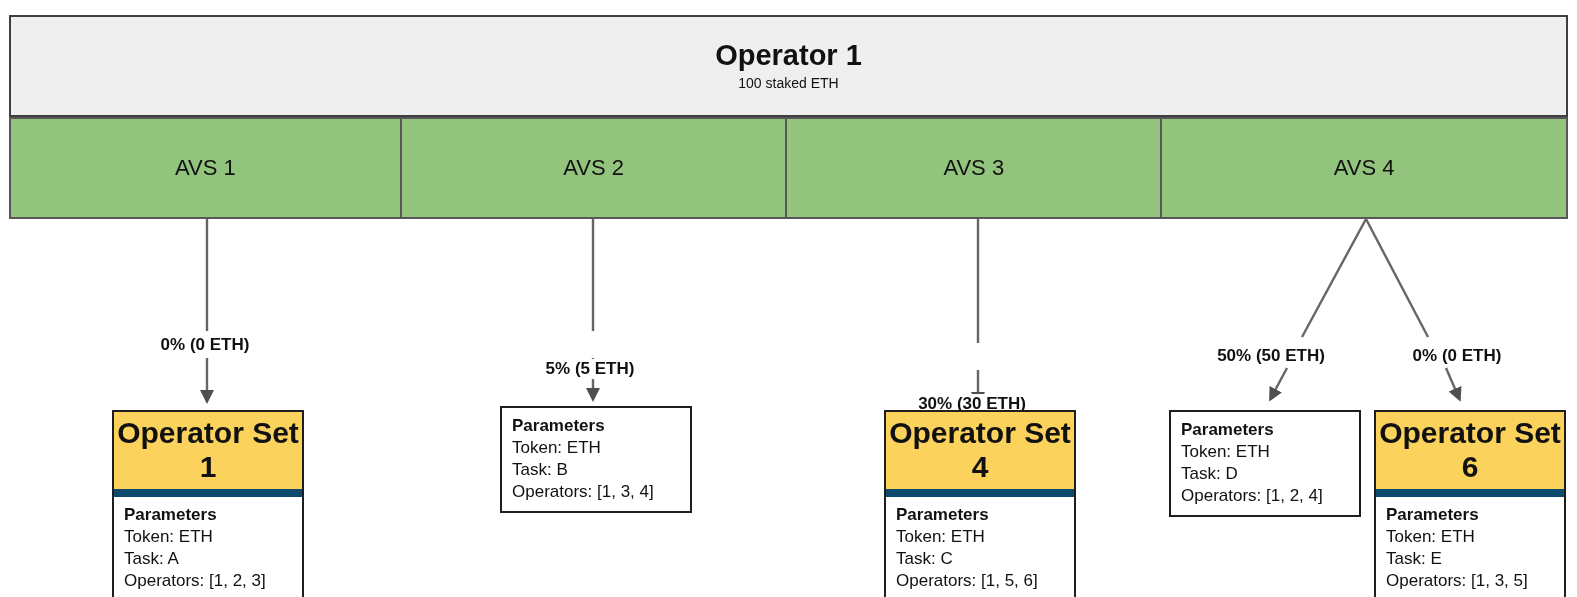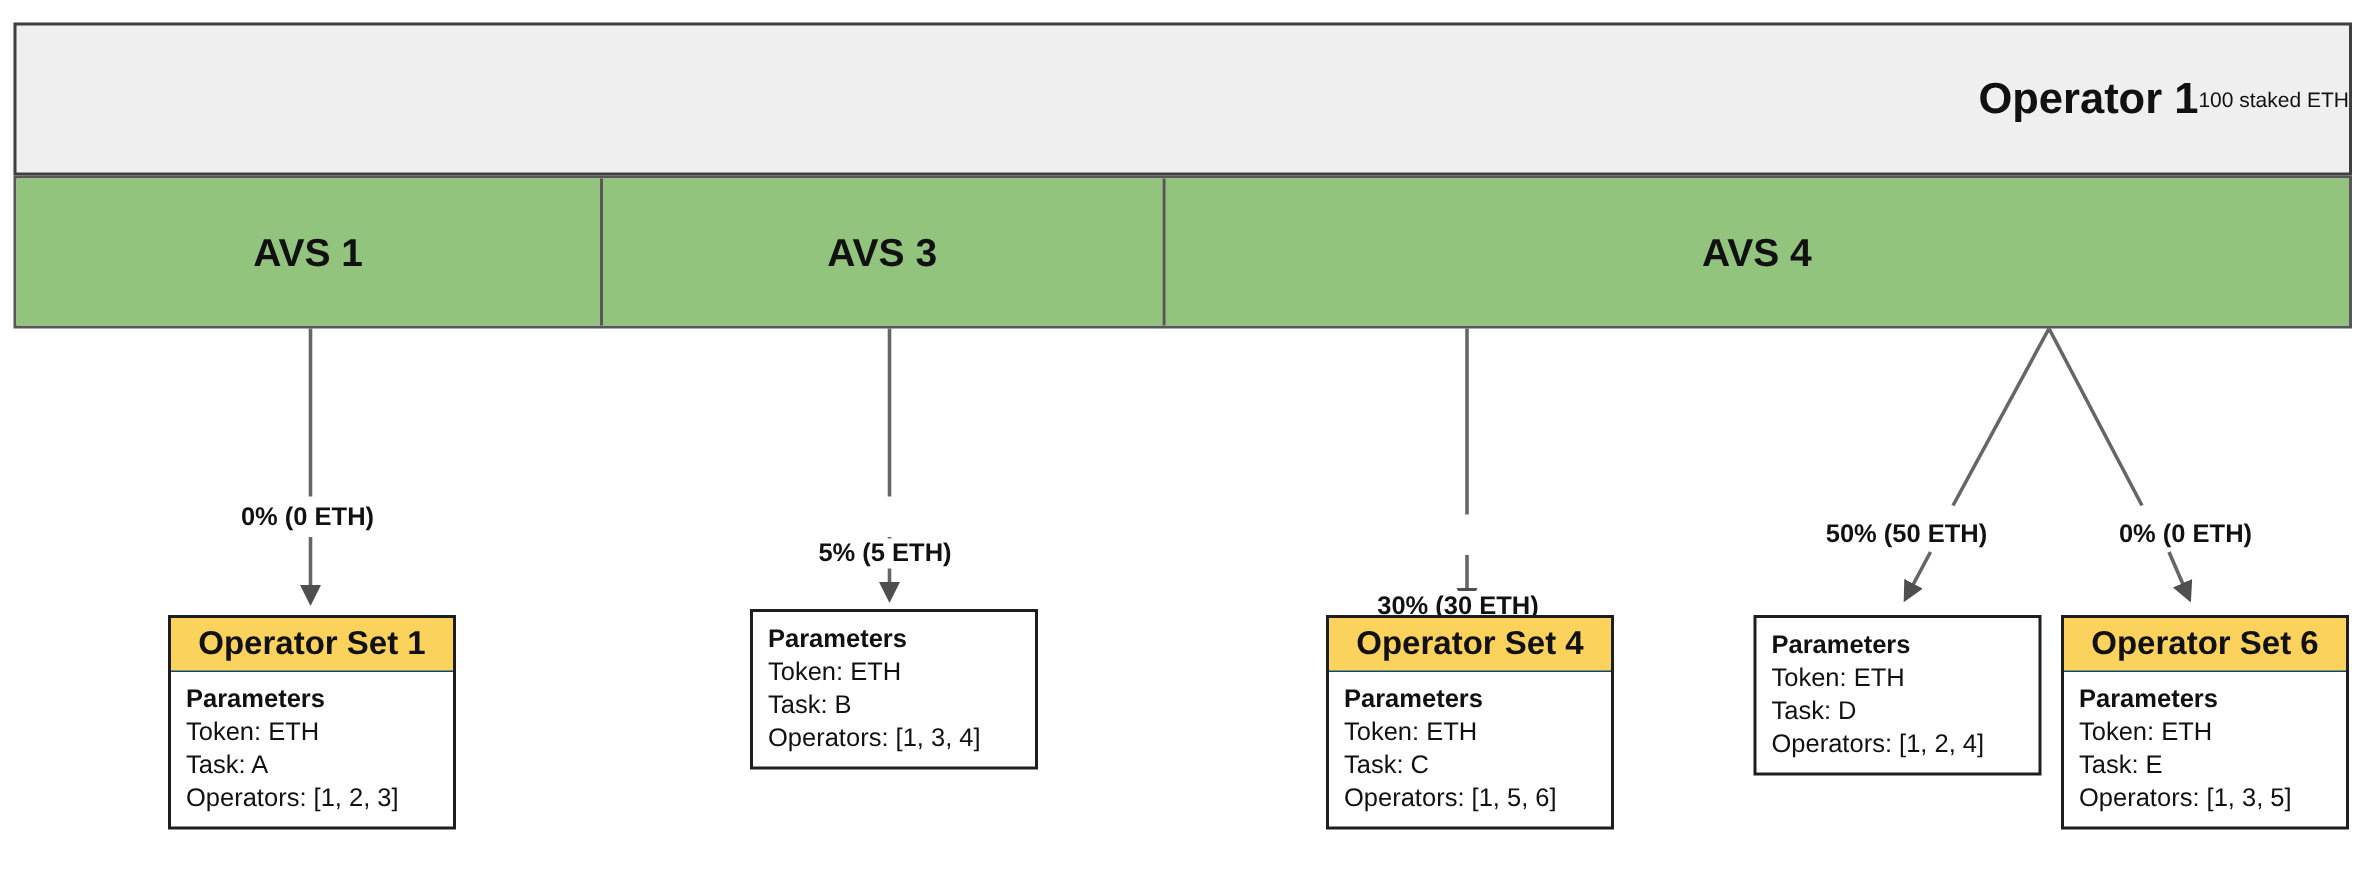--- a/index.html
+++ b/index.html
@@ -15,23 +15,23 @@
 
   
   .operator-box {
     position: absolute;
     left: 9px; top: 15px;
     width: 1559px; height: 102px;
     box-sizing: border-box;
     background: var(--operator-fill, #efefef);
     border: 2px solid #3f3f3f;
     display: flex;
-    flex-direction: row;
+    flex-direction: column;
     align-items: center;
-    justify-content: flex-end;
+    justify-content: center;
   }
   .operator-title { font-size: 29px; font-weight: 700; line-height: 34px; }
   .operator-subtitle { font-size: 14px; line-height: 22px; }
 
   
   .avs-row {
     position: absolute;
     left: 9px; top: 117px;
     width: 1559px; height: 102px;
     box-sizing: border-box;
@@ -39,21 +39,21 @@
     display: flex;
   }
   .avs-cell {
     background: var(--avs-fill, #93c47d);
     display: flex;
     align-items: center;
     justify-content: center;
     box-sizing: border-box;
   }
   .avs-cell + .avs-cell { border-left: 2px solid #575757; }
-  .avs-label { font-size: 26px; font-weight: 700; }
+  .avs-label { font-size: 22px; font-weight: 400; }
 
   
   .connectors {
     position: absolute;
     left: 0; top: 0;
     width: 1577px; height: 597px;
     pointer-events: none;
   }
   .connector { stroke: var(--line, #666666); stroke-width: 2.4; fill: none; }
 
@@ -71,23 +71,23 @@
   
   .opset {
     position: absolute;
     width: 192px;
     box-sizing: border-box;
     background: #ffffff;
     border: 2px solid #1e1e1e;
   }
   .opset-header {
     background: var(--set-header-fill, #fbd25c);
-    border-bottom: 1px solid #0c4a6e;
+    border-bottom: 8px solid #0c4a6e;
     text-align: center;
-    font-size: 22px;
+    font-size: 30px;
     font-weight: 700;
     padding: 4px 2px 5px 2px;
   }
   .opset-body {
     padding: 7px 10px 8px 10px;
     font-size: 17px;
     line-height: 22px;
     border-radius: 23px;
   }
   .opset-body .bold { font-weight: 700; }
@@ -98,20 +98,23 @@
 <div class="canvas">
 
   <div class="operator-box">
     <div class="operator-title">Operator 1</div>
     <div class="operator-subtitle">100 staked ETH</div>
   </div>
 
   <div class="avs-row">
     <div class="avs-cell" style="flex:0 0 25.0%">
       <span class="avs-label">AVS 1</span>
+    </div>
+    <div class="avs-cell" style="flex:0 0 24.8%">
+      <span class="avs-label">AVS 2</span>
     </div>
     <div class="avs-cell" style="flex:0 0 24.1%">
       <span class="avs-label">AVS 3</span>
     </div>
     <div class="avs-cell" style="flex:1 1 auto">
       <span class="avs-label">AVS 4</span>
     </div>
   </div>
 
   <svg class="connectors" viewBox="0 0 1577 597" xmlns="http://www.w3.org/2000/svg">

